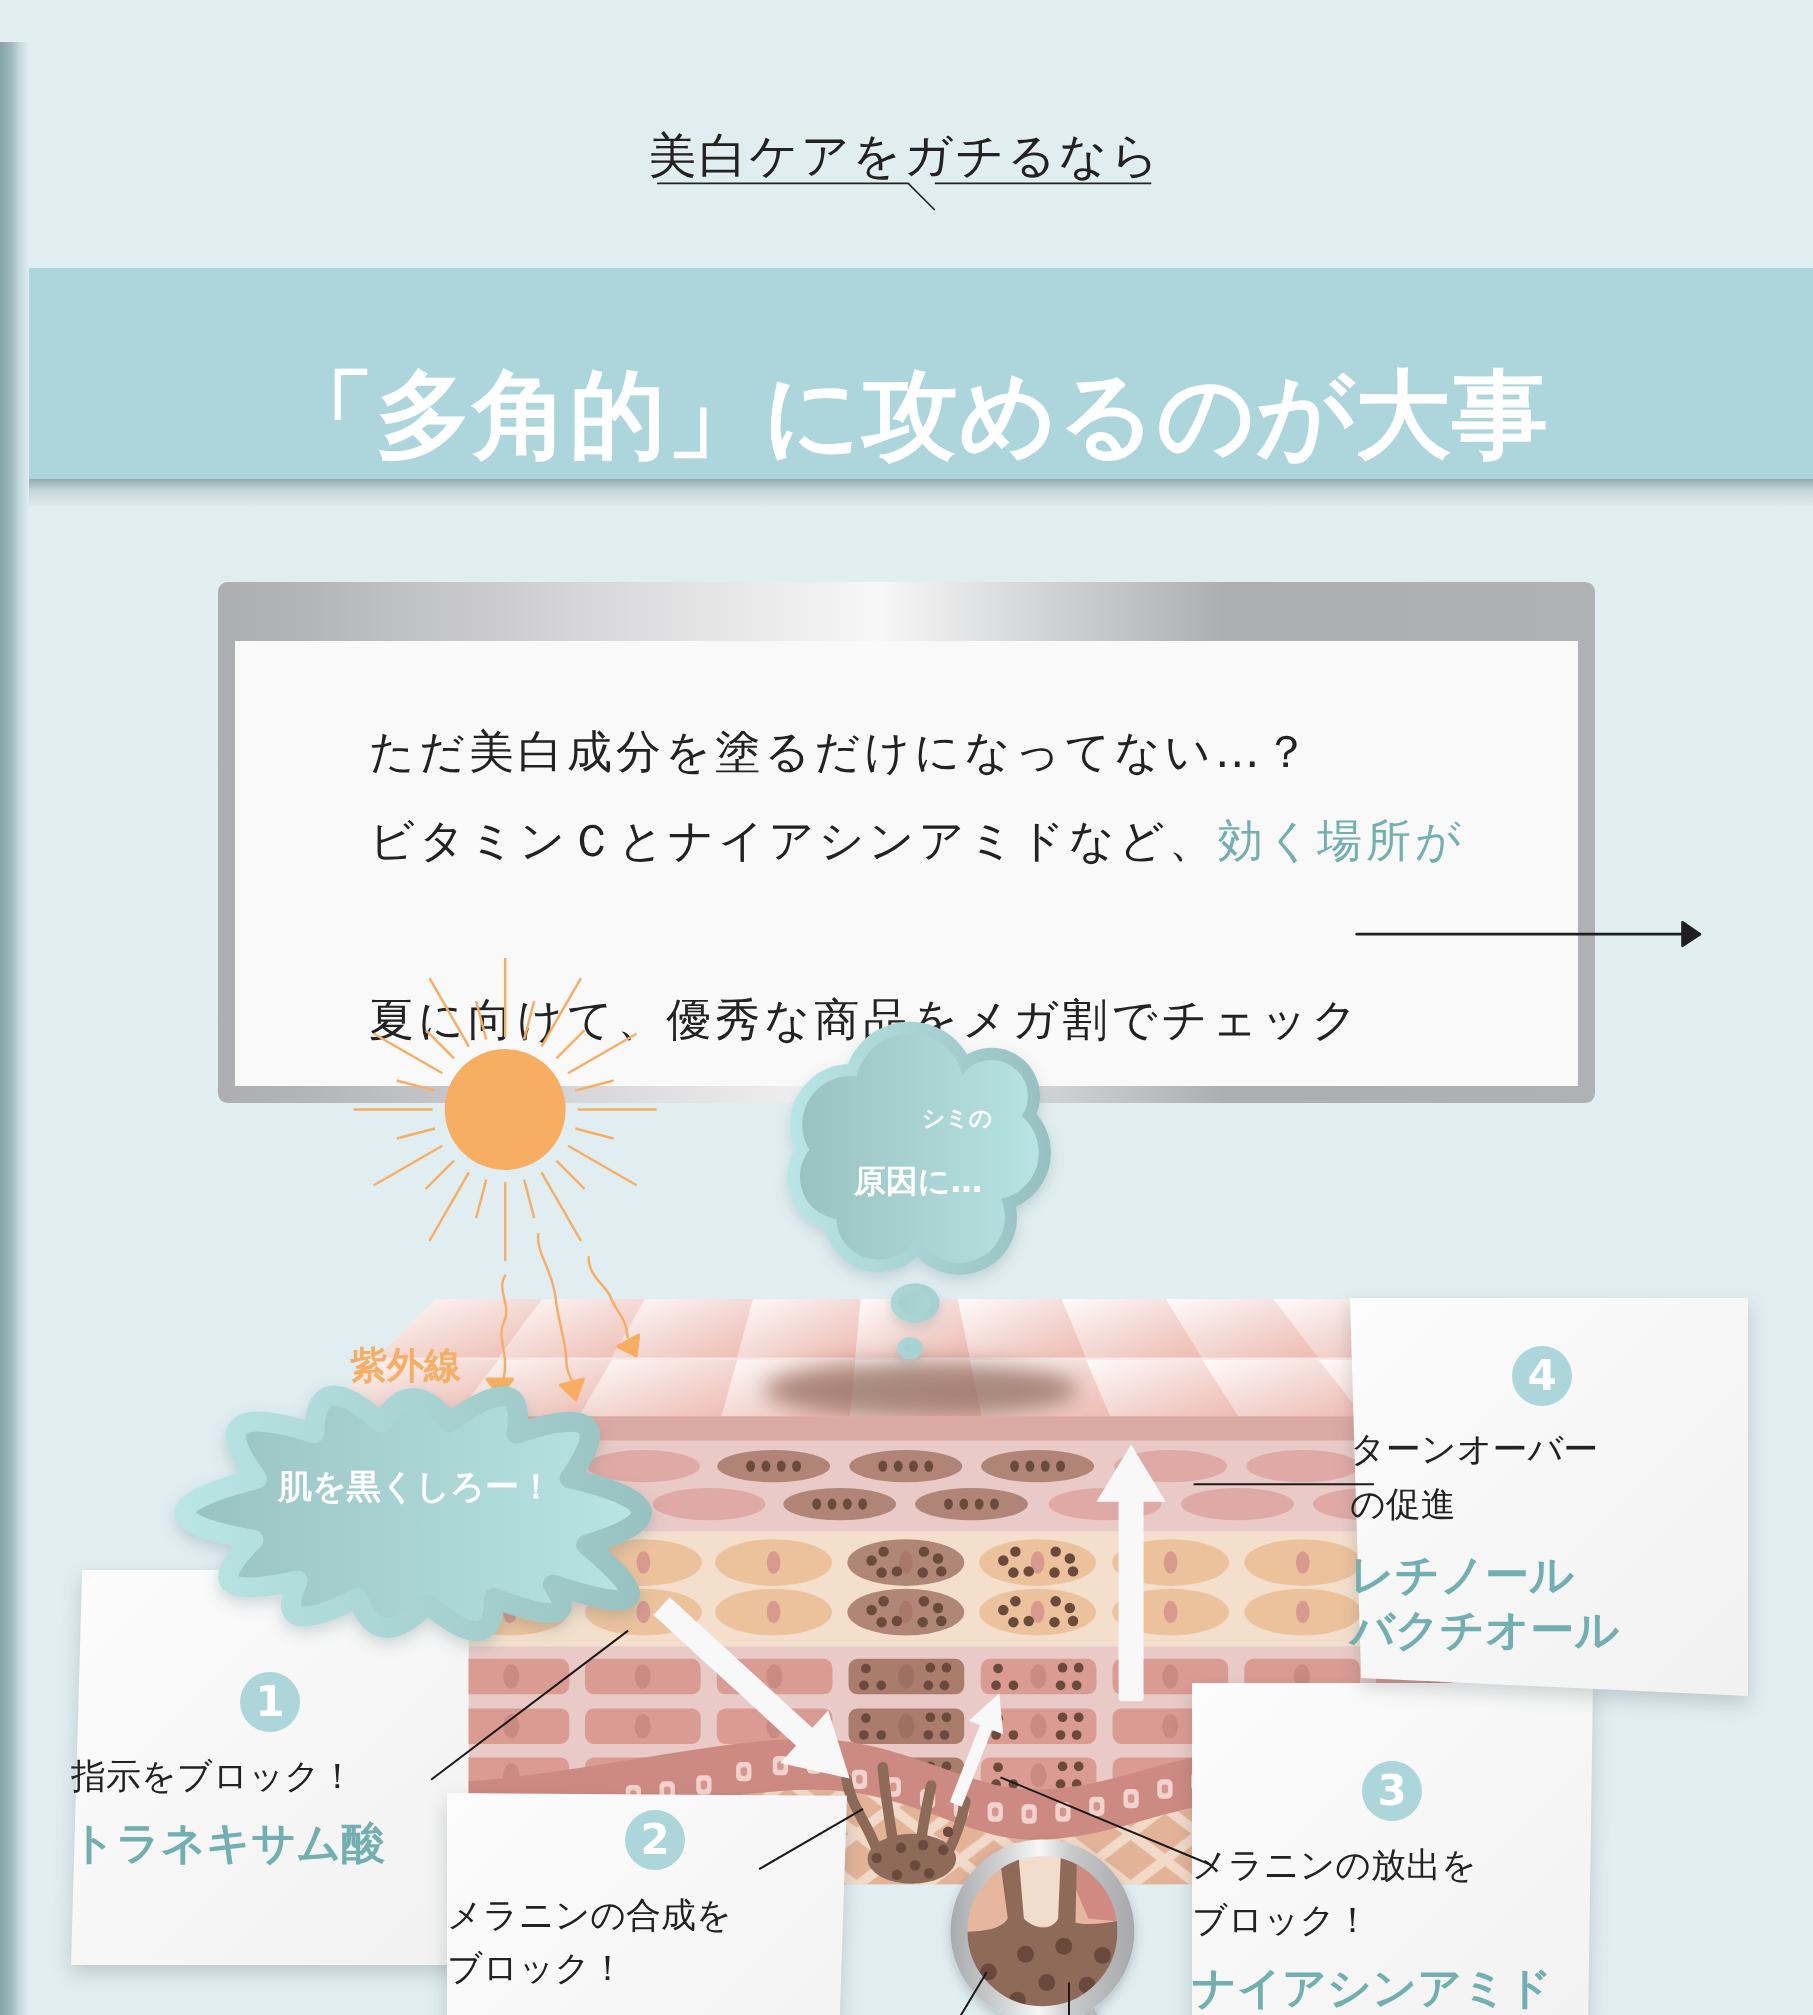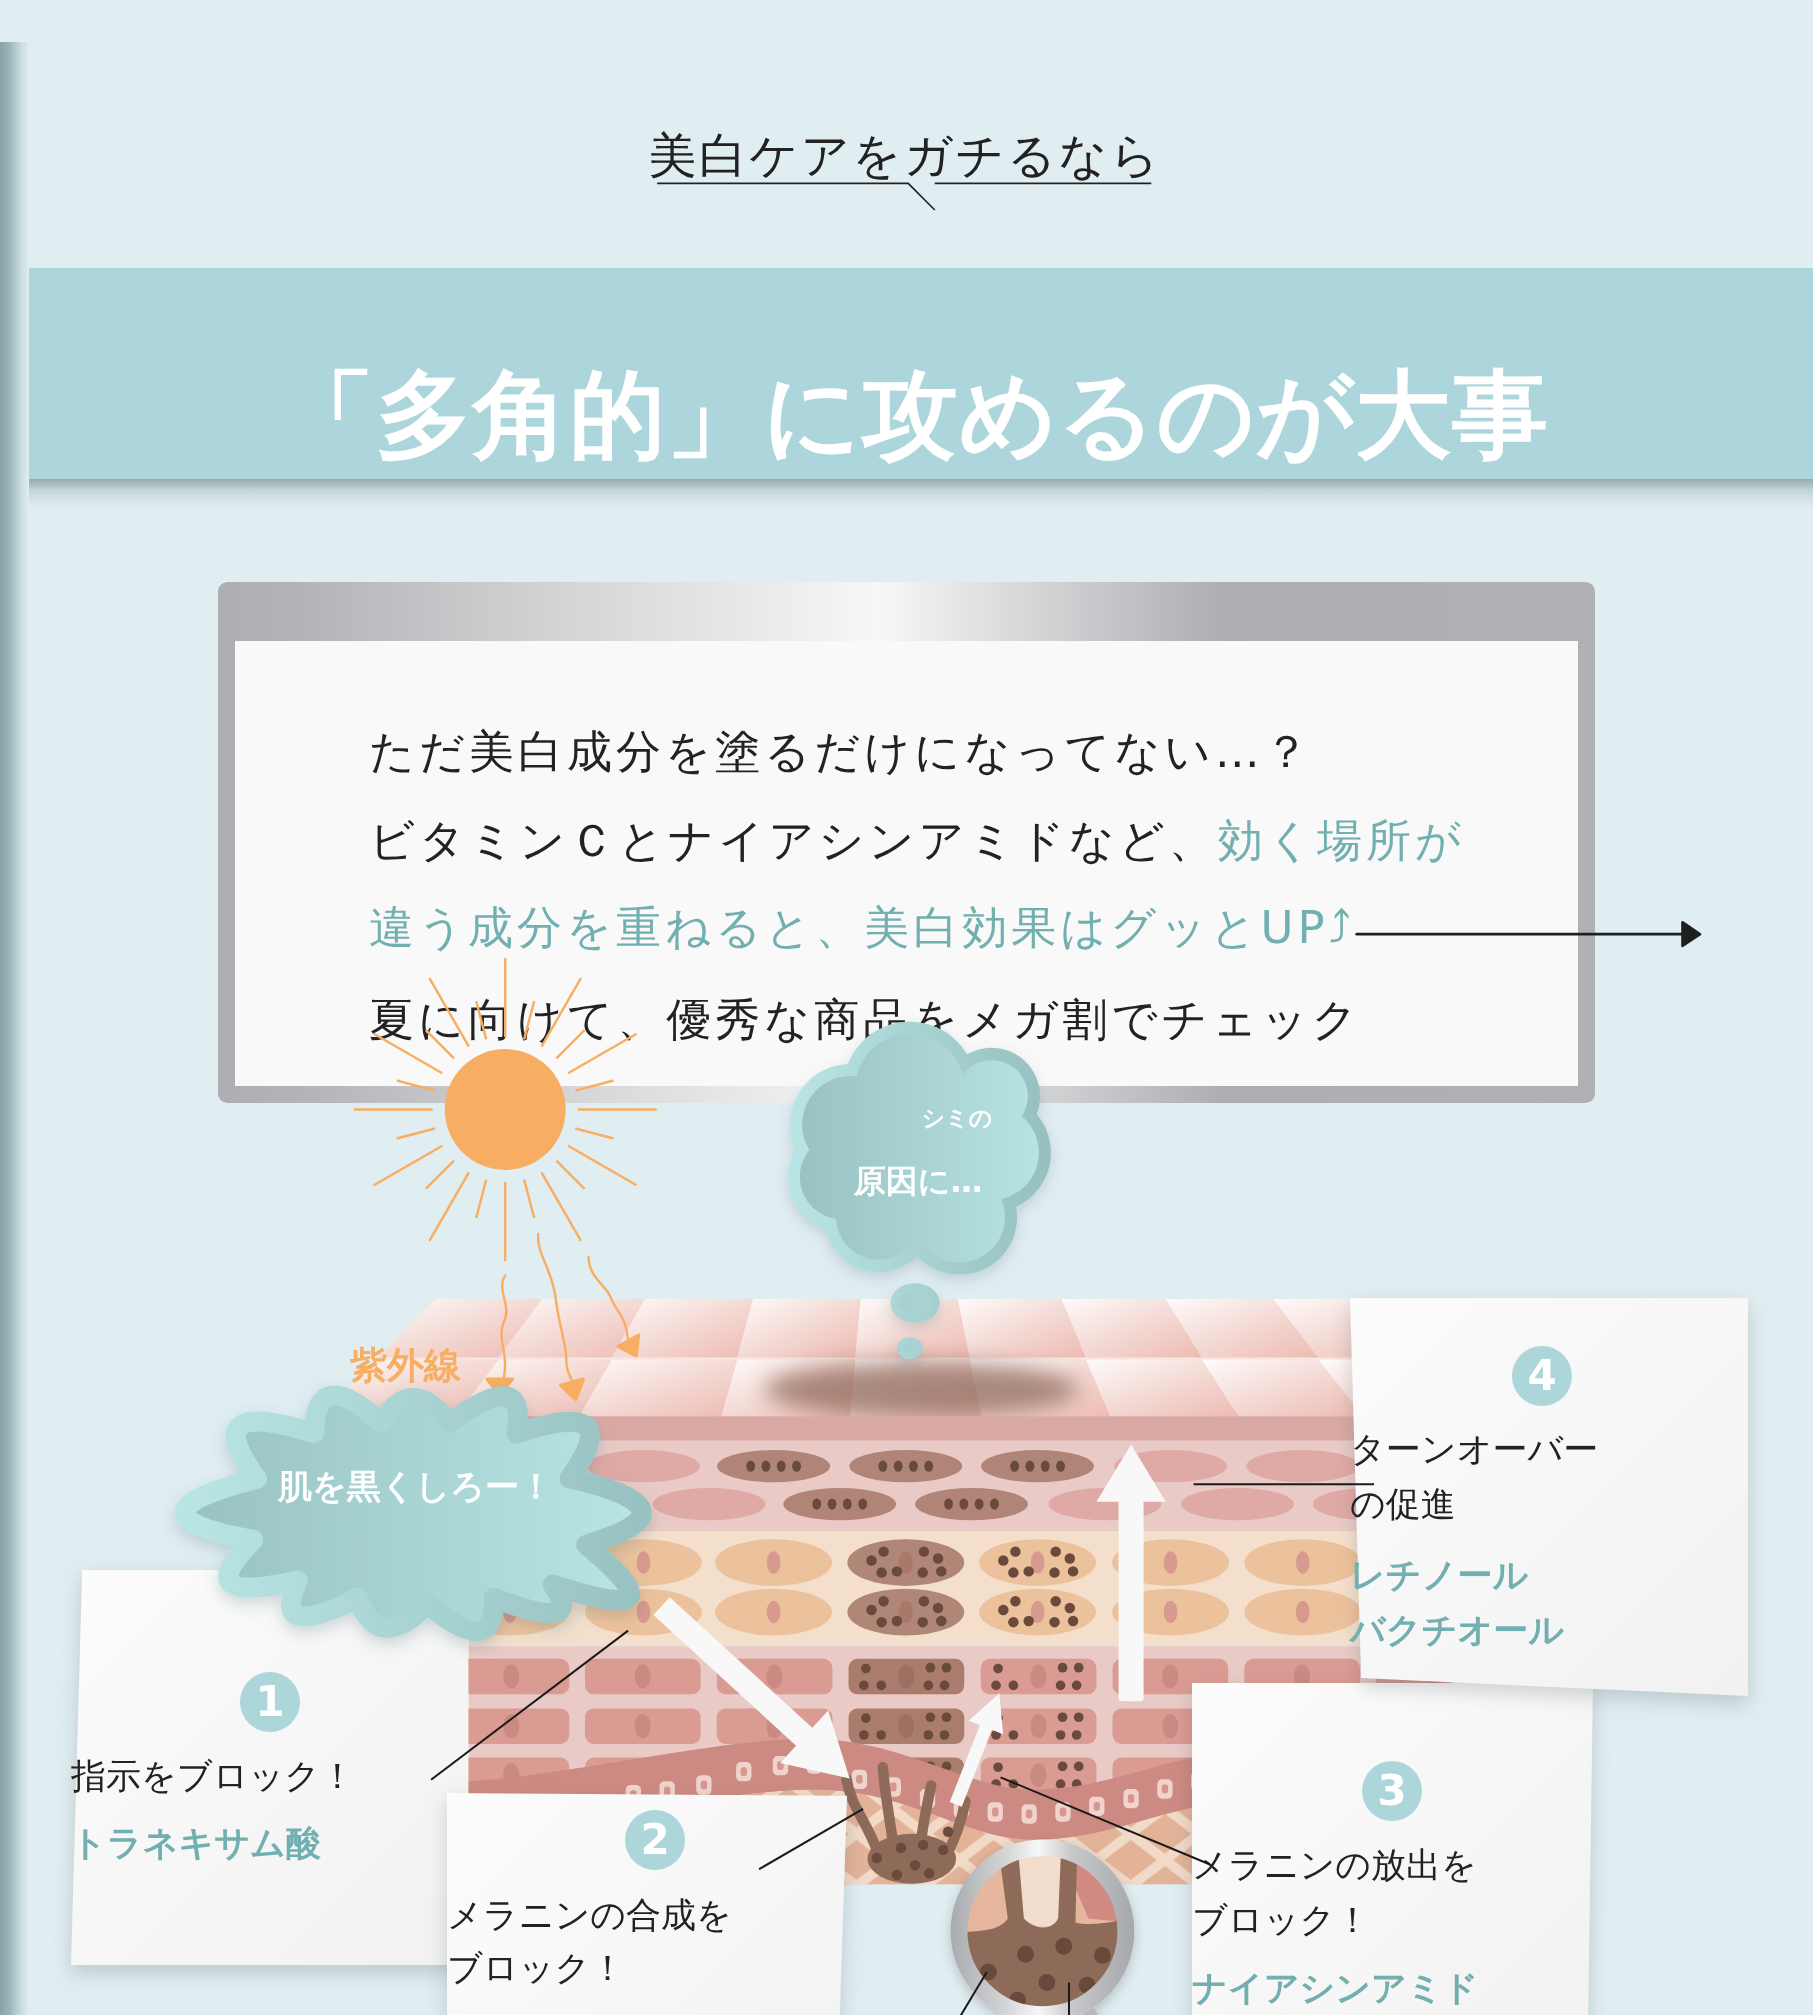--- a/index.html
+++ b/index.html
@@ -16,21 +16,21 @@
     background:linear-gradient(90deg,#adaeb1 0%,#b3b4b7 6%,#d9d9db 28%,#f7f7f7 48%,#d2d3d5 60%,#adaeb1 73%,#b0b1b4 100%);}
   .frame-inner{left:17px;top:17px;right:17px;bottom:17px;background:#f9f9f9;}
   .intro-line{left:151px;font-size:45px;line-height:52px;letter-spacing:4px;color:#222;white-space:nowrap;}
   .hl{color:#71afb1;font-weight:normal;}
   .card{position:absolute;}
   .card .shadow{position:absolute;left:0;top:0;right:0;bottom:0;filter:drop-shadow(0 8.9px 9.7px rgba(60,72,76,.22));}
   .card .paper{position:absolute;left:0;top:0;right:0;bottom:0;background:linear-gradient(135deg,#fcfcfc 0%,#f6f6f6 55%,#f1f1f1 100%);}
   .badge{position:absolute;width:60px;height:60px;border-radius:50%;background:#acd6da;color:#fff;font-weight:bold;font-size:42px;line-height:60px;text-align:center;}
   .card-text{position:absolute;left:0;white-space:nowrap;}
   .desc{font-size:35px;line-height:44px;color:#222;}
-  .ingr{font-size:35px;line-height:44px;color:#71afb1;font-weight:bold;}
+  .ingr{font-size:44px;line-height:44px;color:#71afb1;font-weight:bold;}
   .bubble-text{position:absolute;text-align:center;color:#fff;font-weight:bold;white-space:nowrap;}
   .uv-label{left:350px;top:1304px;font-size:37px;line-height:40px;font-weight:bold;color:#f8ae62;z-index:9;white-space:nowrap;}
 </style>
 </head>
 <body>
 
 <div id="page">
 
   <div class="abs left-strip"></div>
 
@@ -41,21 +41,20 @@
   </svg>
   <div class="abs banner">
     <div class="abs banner-title">「多角的」に攻めるのが大事</div>
   </div>
   <div class="abs banner-shadow"></div>
 
   <div class="abs frame">
     <div class="abs frame-inner"></div>
     <div class="abs intro-line" style="top:102px">ただ美白成分を塗るだけになってない…？</div>
     <div class="abs intro-line" style="top:191px"><span>ビタミンＣとナイアシンアミドなど、</span><span class="hl">効く場所が</span></div>
-    <div class="abs intro-line hl" style="top:278px">違う成分を重ねると、美白効果はグッとUP⤴</div>
     <div class="abs intro-line" style="top:370px">夏に向けて、優秀な商品をメガ割でチェック</div>
   </div>
 
   <div class="card" style="left:71px;top:1570px;width:399px;height:395px;z-index:6">
     <div class="shadow">
         <div class="paper" style="clip-path:polygon(2.8% 0,100% 0,100% 100%,0 100%)"></div>
       </div>
     <div class="badge" style="left:169px;top:102px">1</div>
     <div class="card-text desc" style="top:184px;width:399px">指示をブロック！</div>
     <div class="card-text ingr" style="top:251px;width:399px">トラネキサム酸</div>

